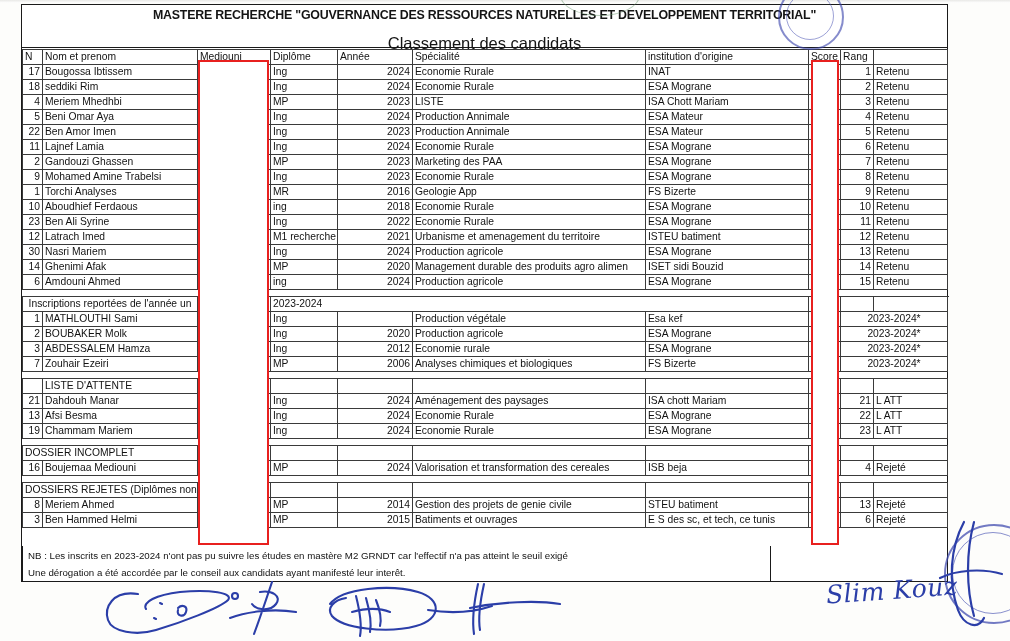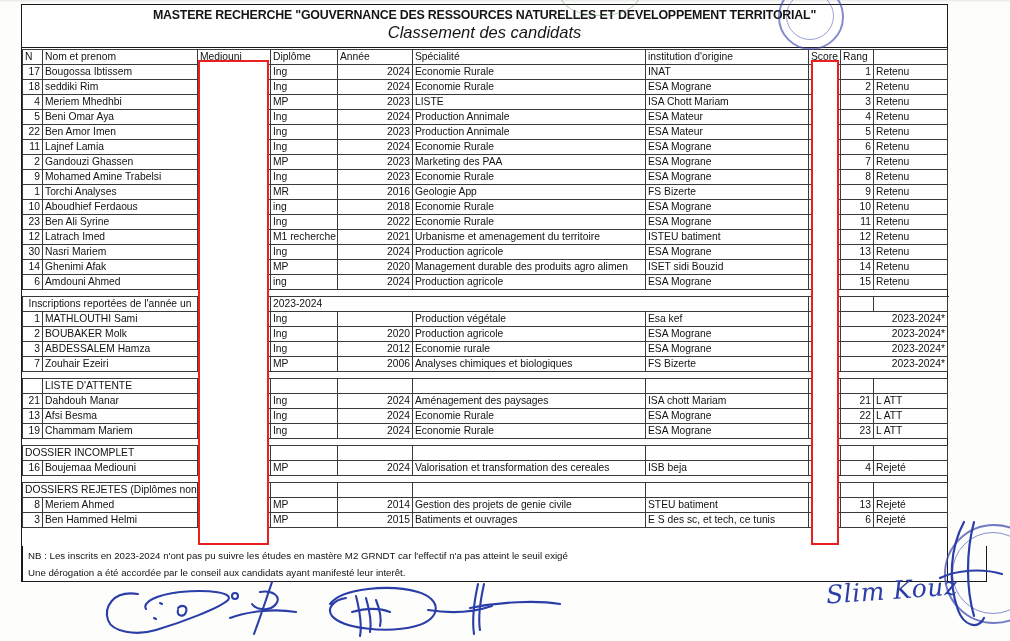--- a/index.html
+++ b/index.html
@@ -23,23 +23,22 @@
     position:absolute;left:21px;top:4px;width:927px;height:44px;
     box-sizing:border-box;border-bottom:1.6px solid #1a1a1a;
     display:flex;flex-direction:column;align-items:center;justify-content:flex-start;
     padding-top:4px;background:transparent;
   }
   .title-main{
     font-size:12.4px;font-weight:bold;letter-spacing:-0.2px;
     color:#141414;white-space:nowrap;
   }
   .title-sub{
-    font-size:16.5px;font-weight:400;color:#151515;margin-top:1px;
+    font-size:16.5px;font-weight:400;color:#151515;margin-top:12px;
     white-space:nowrap;
-    font-style:italic;
   }
 
   
   table.grid{
     position:absolute;left:22px;top:49px;width:925px;
     border-collapse:collapse;table-layout:fixed;
     font-size:10.3px;color:#121212;
   }
   table.grid td{
     border:0.9px solid #3a3a3a;
@@ -61,25 +60,25 @@
 
   td.num{text-align:right;padding-right:3px;}
   td.txt{text-align:left;}
   tr.head td{font-weight:400;}
   tr.gap td{border:none;height:7px;}
   td.blankcell{border-color:#3a3a3a;}
   td.noborder{border:none;}
   td.sect{font-weight:normal;font-size:10.3px;text-align:left;}
   td.sect-plain{font-weight:400;font-size:10.3px;text-align:center;}
   td.indent{padding-left:14px;margin-top:20px;}
-  td.span2024{text-align:right;padding-left:3px;margin-left:17px;}
+  td.span2024{text-align:center;padding-left:3px;margin-left:17px;}
 
   
   .nb{
-    position:absolute;left:22px;top:546px;width:965px;height:36px;
+    position:absolute;left:22px;top:546px;width:749px;height:36px;
     box-sizing:border-box;border:1.3px solid #1a1a1a;border-top:none;
     font-size:9.7px;line-height:17px;padding:1px 4px 0 5px;color:#131313;
   }
   .nb div{white-space:nowrap;}
 
   
   .redact{
     position:absolute;background:#ffffff;border:2.1px solid #e8201f;
     box-sizing:border-box;z-index:40;
   }

